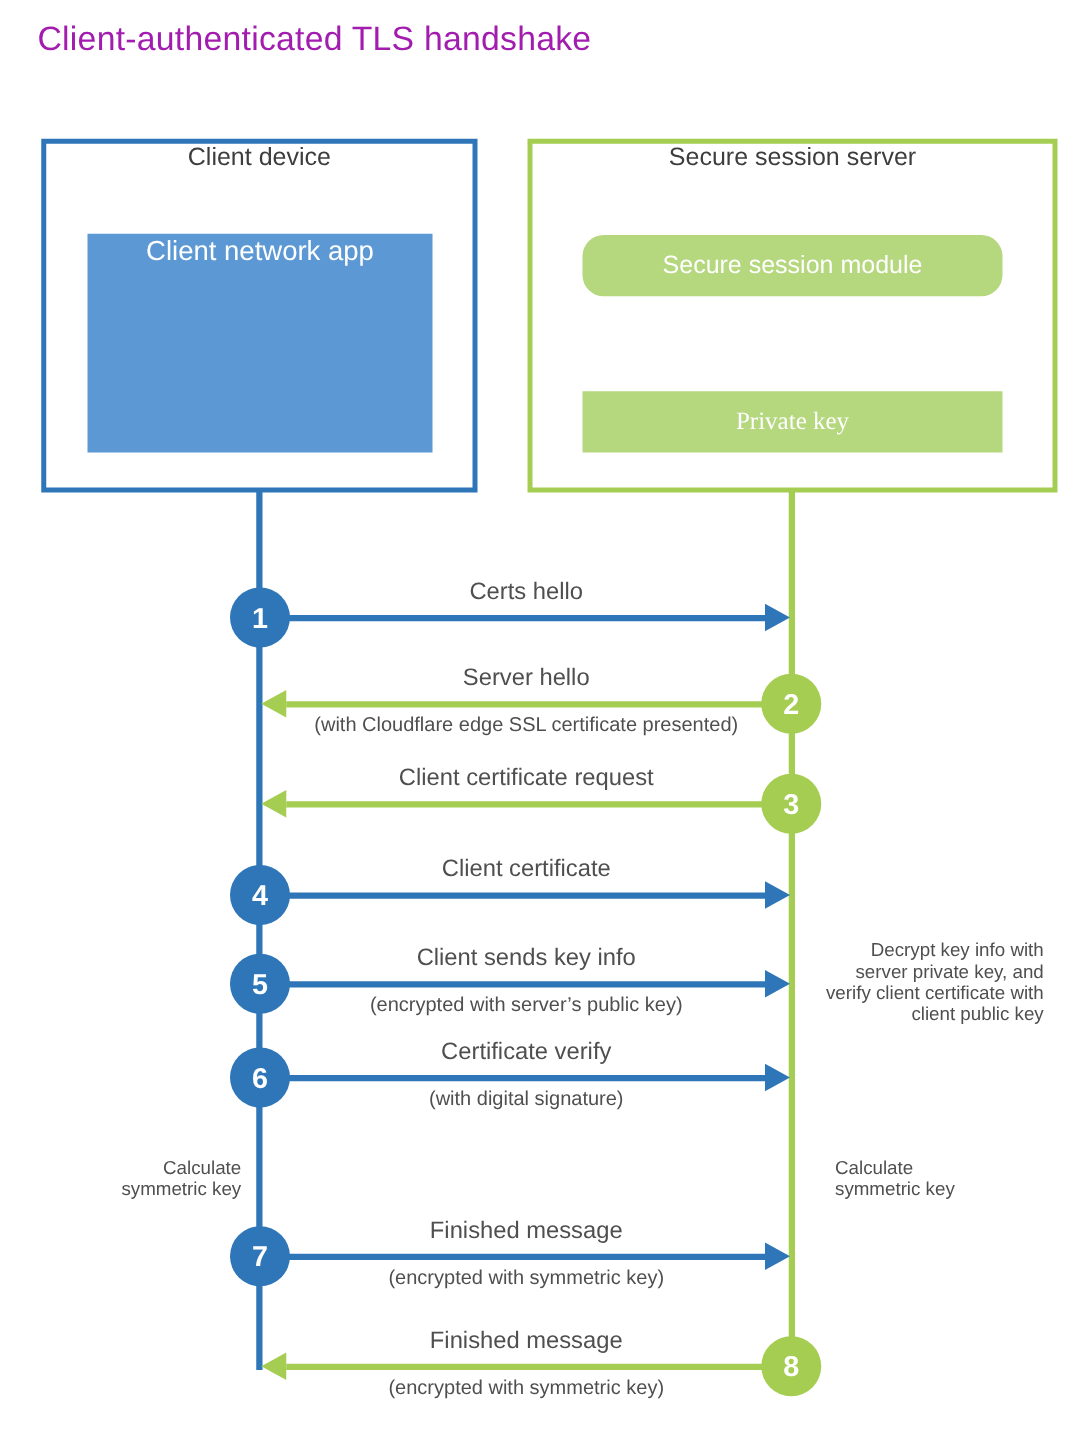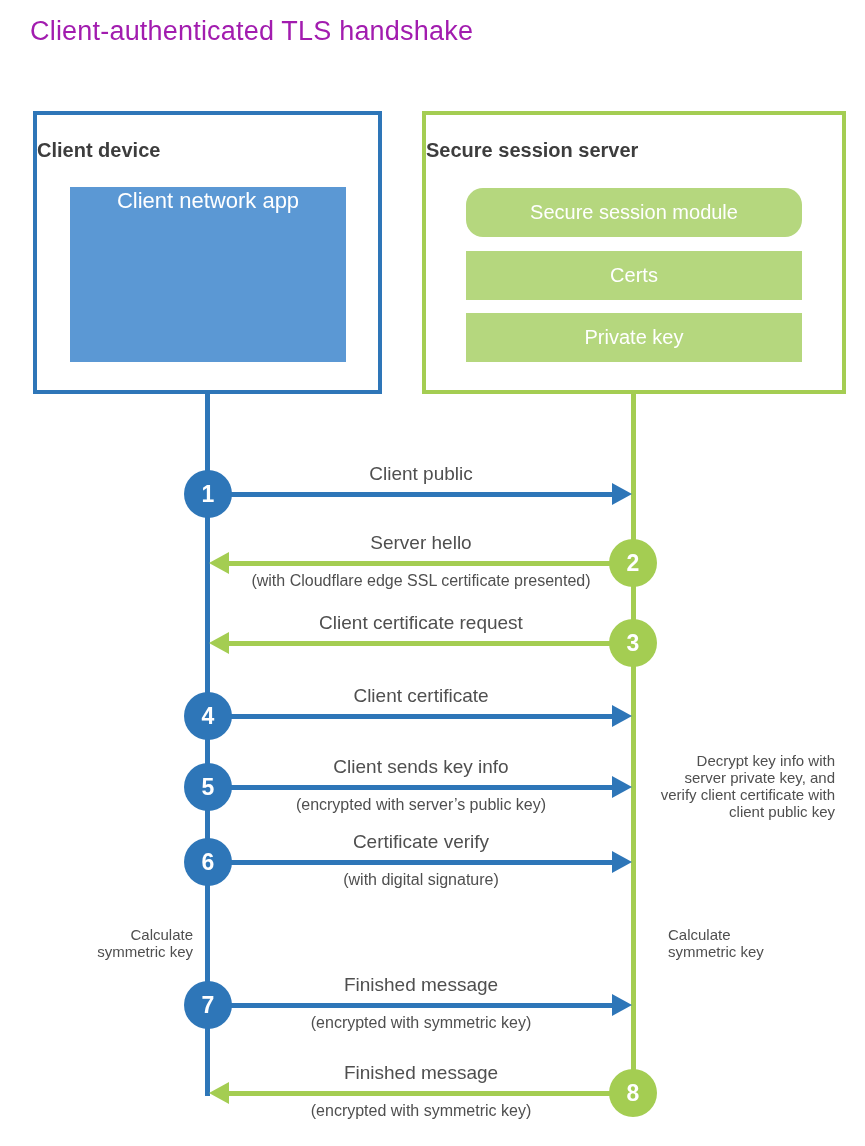--- a/index.html
+++ b/index.html
@@ -9,33 +9,33 @@
   }
   #page-title{
     position:absolute;left:30px;top:16px;font-size:27px;font-weight:400;
     color:#a21caf;letter-spacing:0.2px;
   }
   
   .device-box{position:absolute;top:111px;height:283px;background:#fff;box-sizing:border-box;}
   #client-box{left:33px;width:349px;border:4px solid var(--blue);}
   #server-box{left:422px;width:424px;border:4px solid var(--green);}
   .box-title{
-    margin-top:24px;text-align:left;font-size:20px;font-weight:bold;color:#3d3d3d;
+    text-align:center;font-size:20px;font-weight:normal;color:#3d3d3d;
   }
   #client-app{
     position:absolute;left:33px;top:72px;width:276px;height:175px;
     background:var(--blue-light);color:#fff;font-size:22px;line-height:27px;
     display:flex;align-items:flex-start;justify-content:center;text-align:center;
   }
   #client-app span{display:block;width:200px;}
   .bar{
     position:absolute;left:40px;width:336px;height:49px;background:var(--green-light);
     color:#fff;font-size:20px;display:flex;align-items:center;justify-content:center;
   }
-  #bar-0{top:73px;border-radius:17px;} #bar-1{top:136px;} #bar-2{top:198px;}
+  #bar-0{top:73px;border-radius:17px;} #bar-1{top:136px;} #bar-2{top:198px;font-family:Liberation Serif, serif;}
   
   #client-line{position:absolute;left:205px;top:392px;width:5px;height:704px;background:var(--blue);}
   #server-line{position:absolute;left:631px;top:392px;width:5px;height:701px;background:var(--green);}
   
   .msg{position:absolute;left:0;width:865px;height:0;}
   #m1{top:494px;} #m2{top:563px;} #m3{top:643px;} #m4{top:716px;}
   #m5{top:787px;} #m6{top:862px;} #m7{top:1005px;} #m8{top:1093px;}
   .msg .label{
     position:absolute;left:211px;width:420px;top:-32px;text-align:center;
     font-size:19px;color:#4f4f4f;line-height:24px;
@@ -74,29 +74,28 @@
 <div class="device-box" id="client-box">
   <div class="box-title">Client device</div>
   <div id="client-app">
     <span>Client network app</span>
   </div>
 </div>
 
 <div class="device-box" id="server-box">
   <div class="box-title">Secure session server</div>
   <div class="bar" id="bar-0">Secure session module</div>
-  <div class="bar" id="bar-1">Certs</div>
   <div class="bar" id="bar-2">Private key</div>
 </div>
 
 <div id="client-line"></div>
 <div id="server-line"></div>
 
 <div class="msg blue right" id="m1">
-  <div class="label">Client public</div>
+  <div class="label">Certs hello</div>
   <div class="arrow-line"></div>
   <div class="arrow-head"></div>
   <div class="circle">
       <span>1</span>
     </div>
 </div>
 
 <div class="msg green left" id="m2">
   <div class="label">Server hello</div>
   <div class="sub">(with Cloudflare edge SSL certificate presented)</div>

